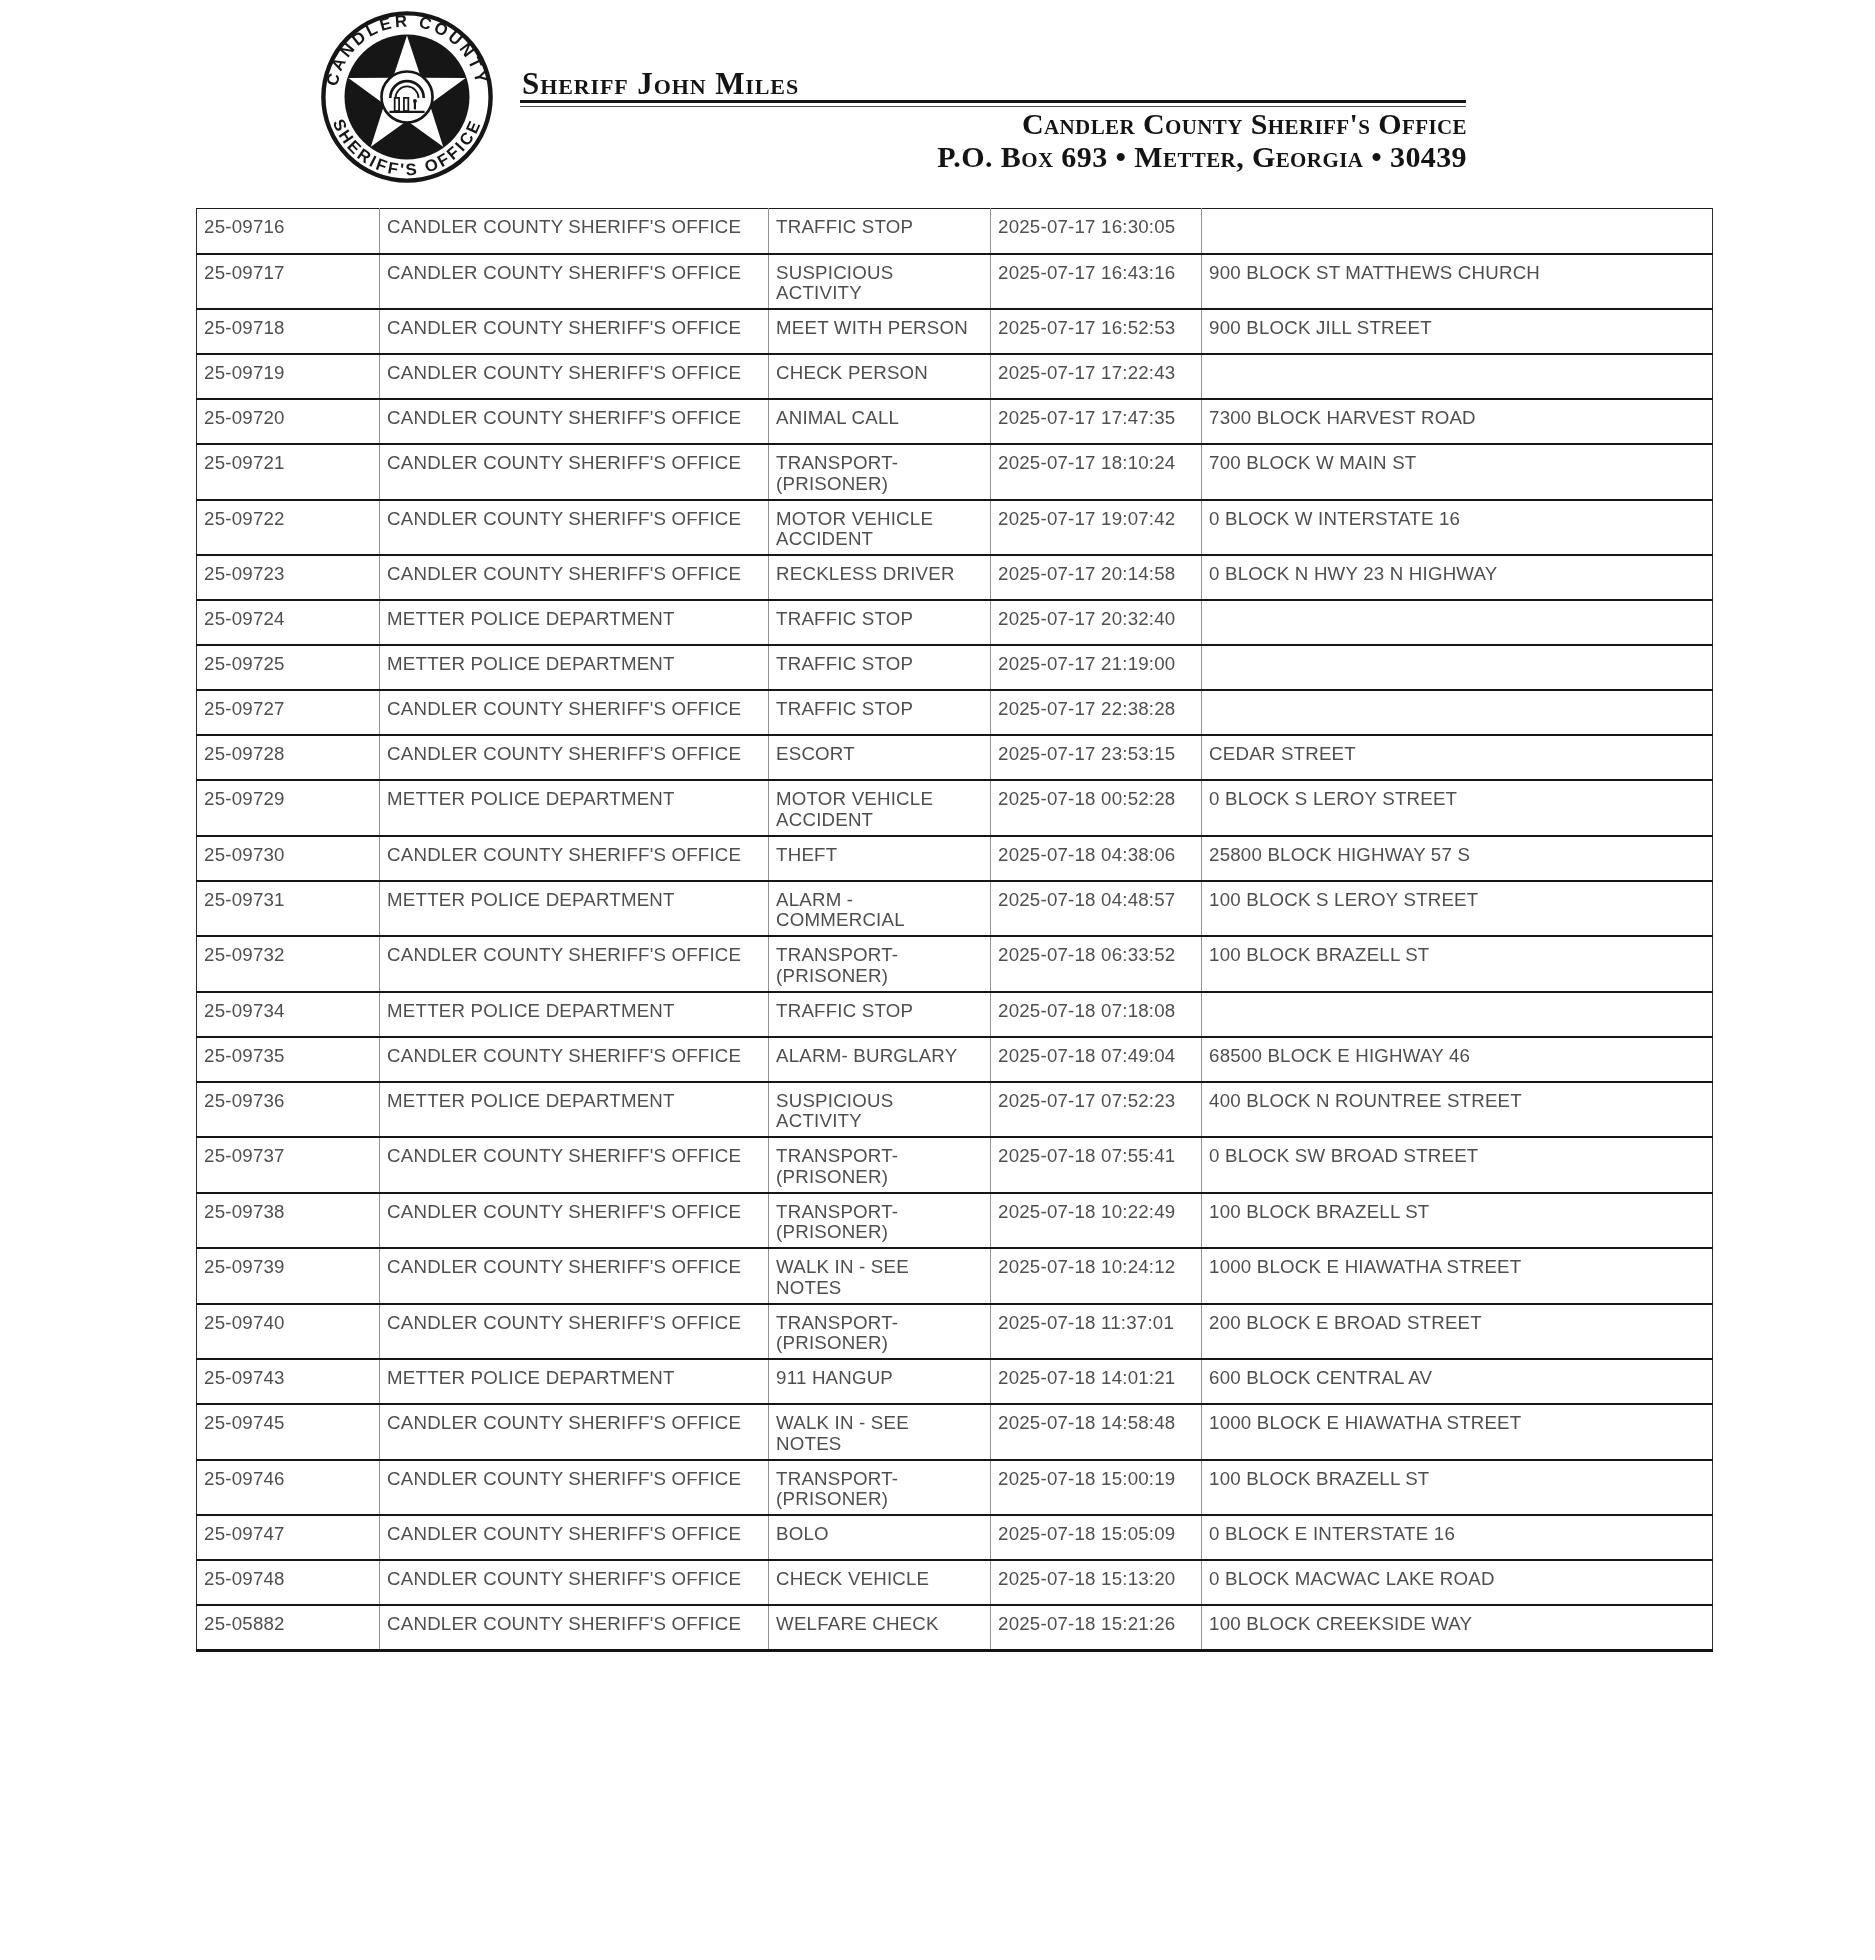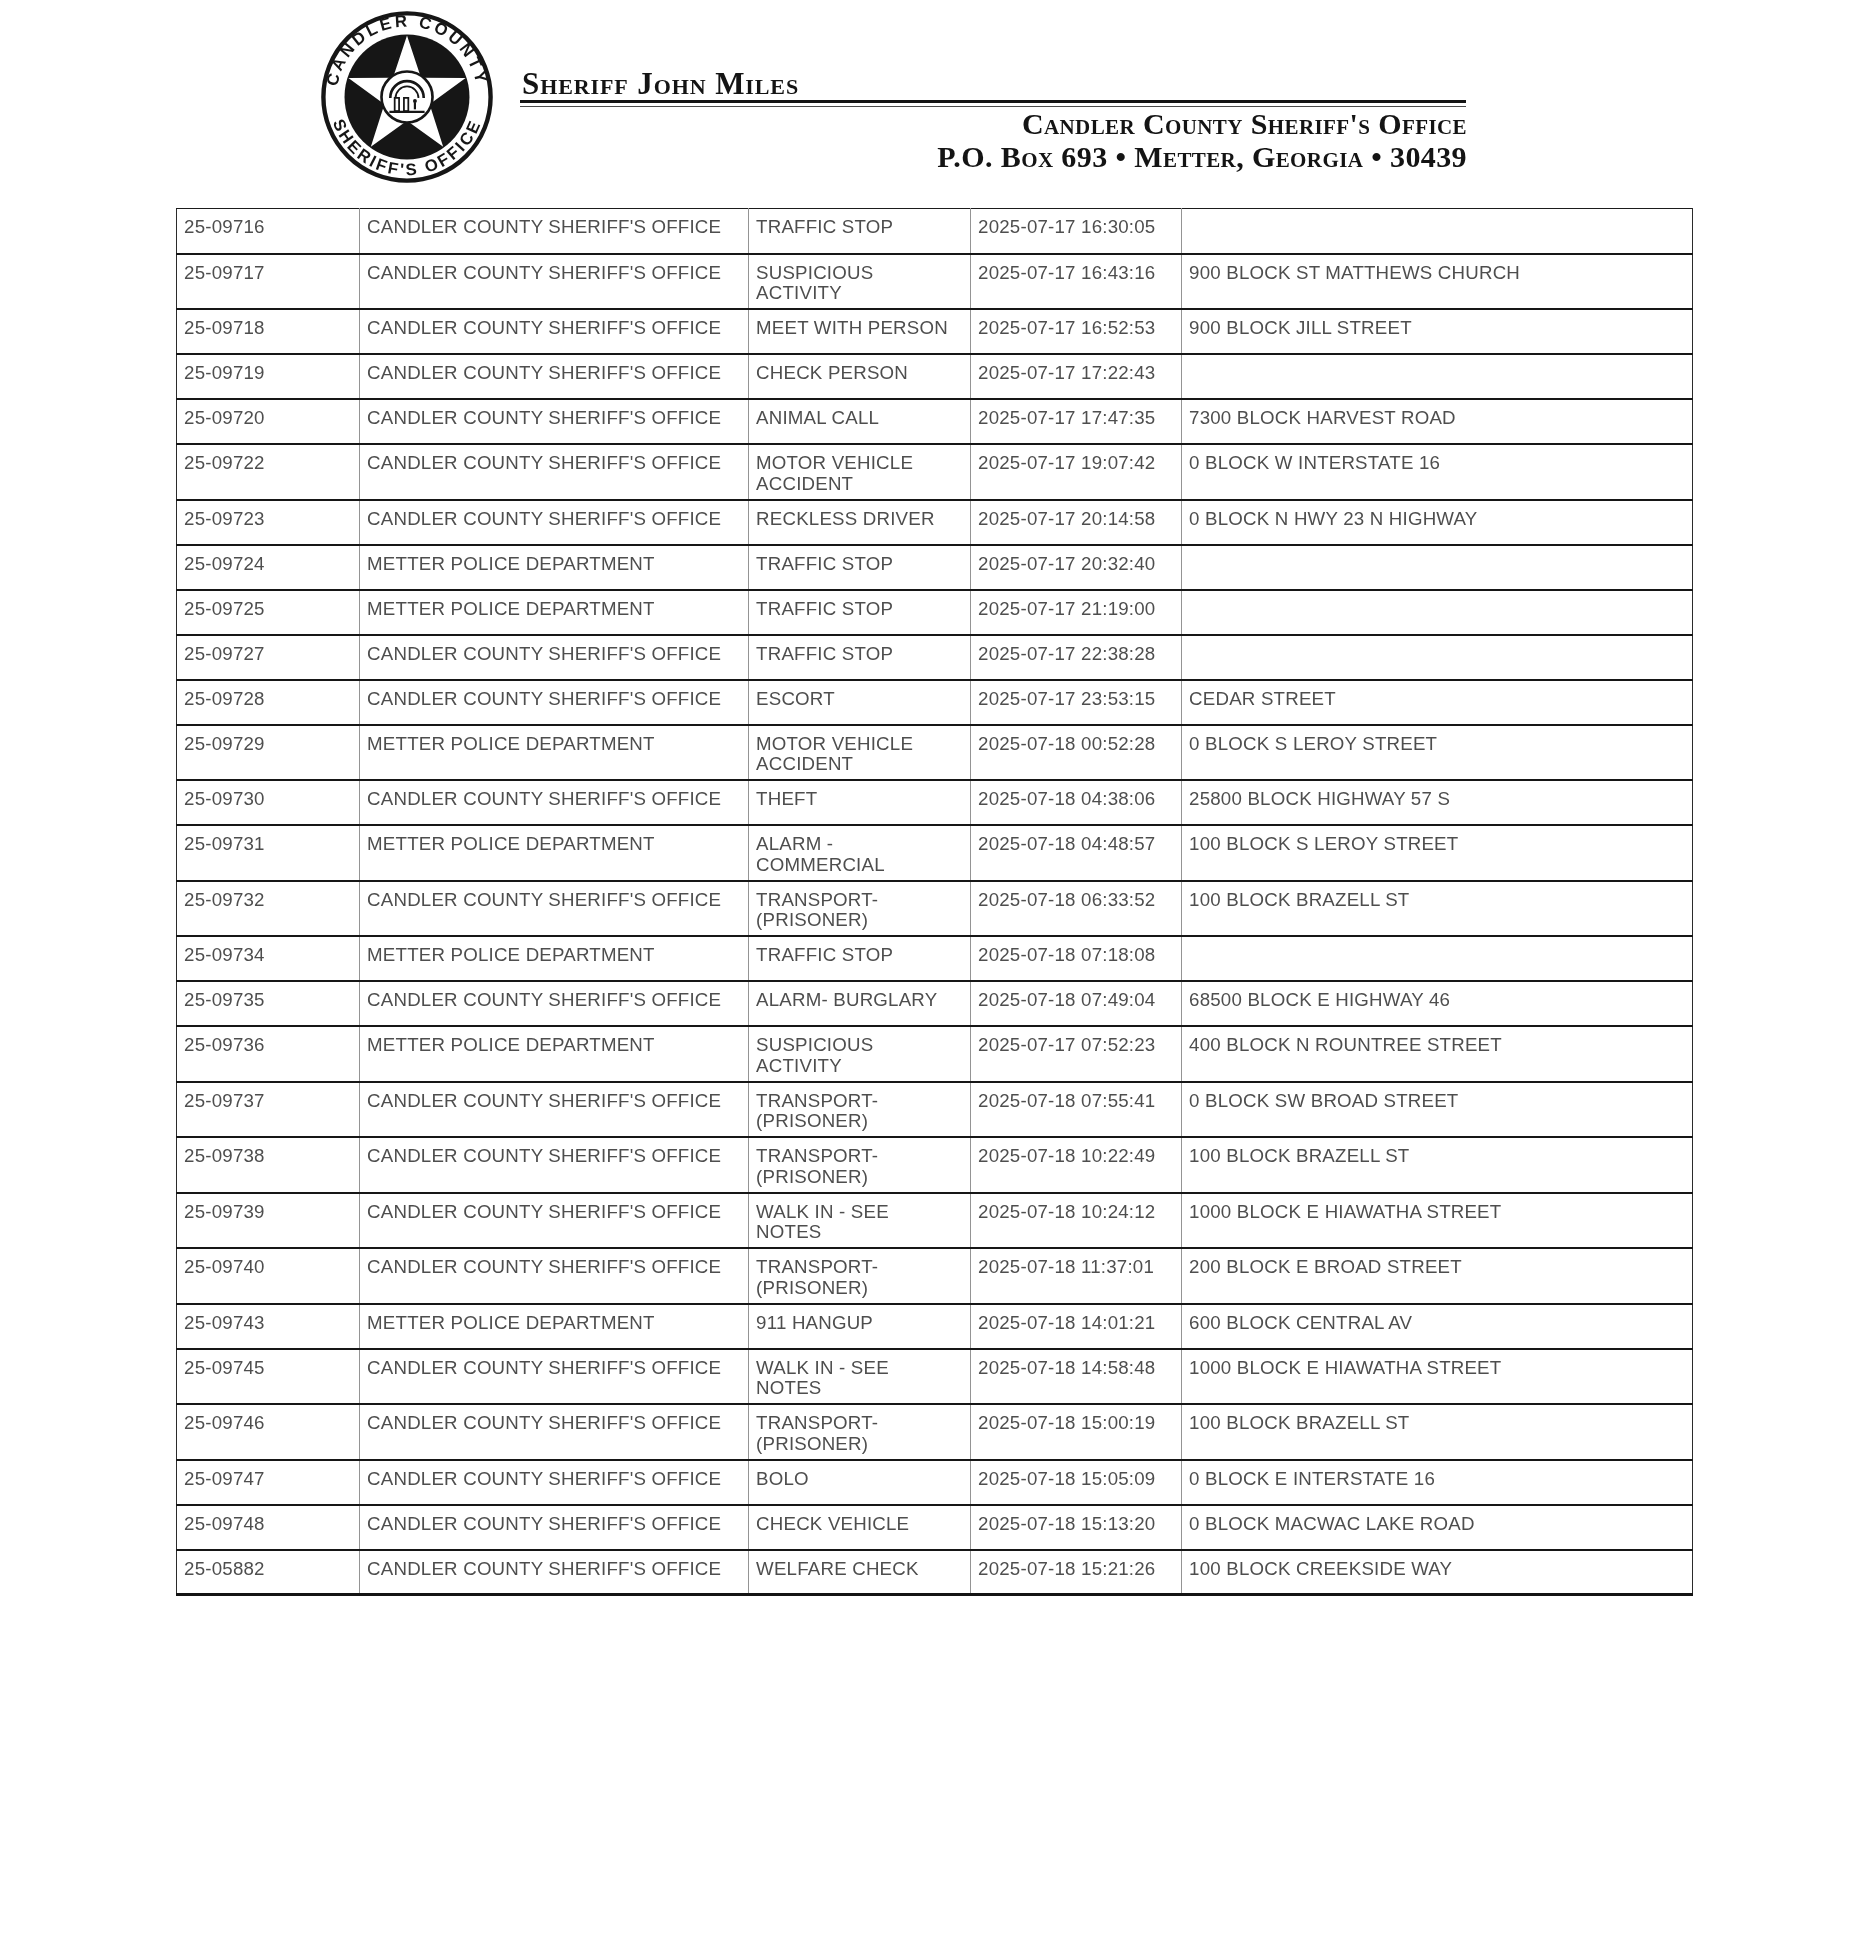--- a/index.html
+++ b/index.html
@@ -28,21 +28,21 @@
     position:absolute;left:535px;top:107px;width:932px;
     text-align:right;
     font-family:"Liberation Serif",serif;
     font-variant:small-caps;font-weight:bold;
     color:#141414;line-height:33px;font-size:30px;letter-spacing:0.4px;
     white-space:nowrap;
   }
 
   
   .log-table{
-    position:absolute;left:176px;top:208px;width:1515px;
+    position:absolute;left:196px;top:208px;width:1515px;
     border-collapse:collapse;table-layout:fixed;
     border-left:1.8px solid #2b2b2b;border-right:1.8px solid #2b2b2b;
     border-top:1.8px solid #1b1b1b;border-bottom:3.6px solid #141414;
   }
   .log-table tr{height:45px;}
   .log-table tr{border-bottom:2.7px solid #161616;}
   .log-table tr:last-child{border-bottom:none;}
   .log-table td{
     vertical-align:top;
     padding:8px 7.1px 4.5px 7.1px;
@@ -141,20 +141,28 @@
         </tr>
 
         <tr>
           <td>25-09720</td>
           <td>CANDLER COUNTY SHERIFF'S OFFICE</td>
           <td>ANIMAL CALL</td>
           <td>2025-07-17 17:47:35</td>
           <td>7300 BLOCK HARVEST ROAD</td>
         </tr>
 
+        <tr>
+          <td>25-09721</td>
+          <td>CANDLER COUNTY SHERIFF'S OFFICE</td>
+          <td>TRANSPORT-
+(PRISONER)</td>
+          <td>2025-07-17 18:10:24</td>
+          <td>700 BLOCK W MAIN ST</td>
+        </tr>
 
         <tr>
           <td>25-09722</td>
           <td>CANDLER COUNTY SHERIFF'S OFFICE</td>
           <td>MOTOR VEHICLE
 ACCIDENT</td>
           <td>2025-07-17 19:07:42</td>
           <td>0 BLOCK W INTERSTATE 16</td>
         </tr>
 

